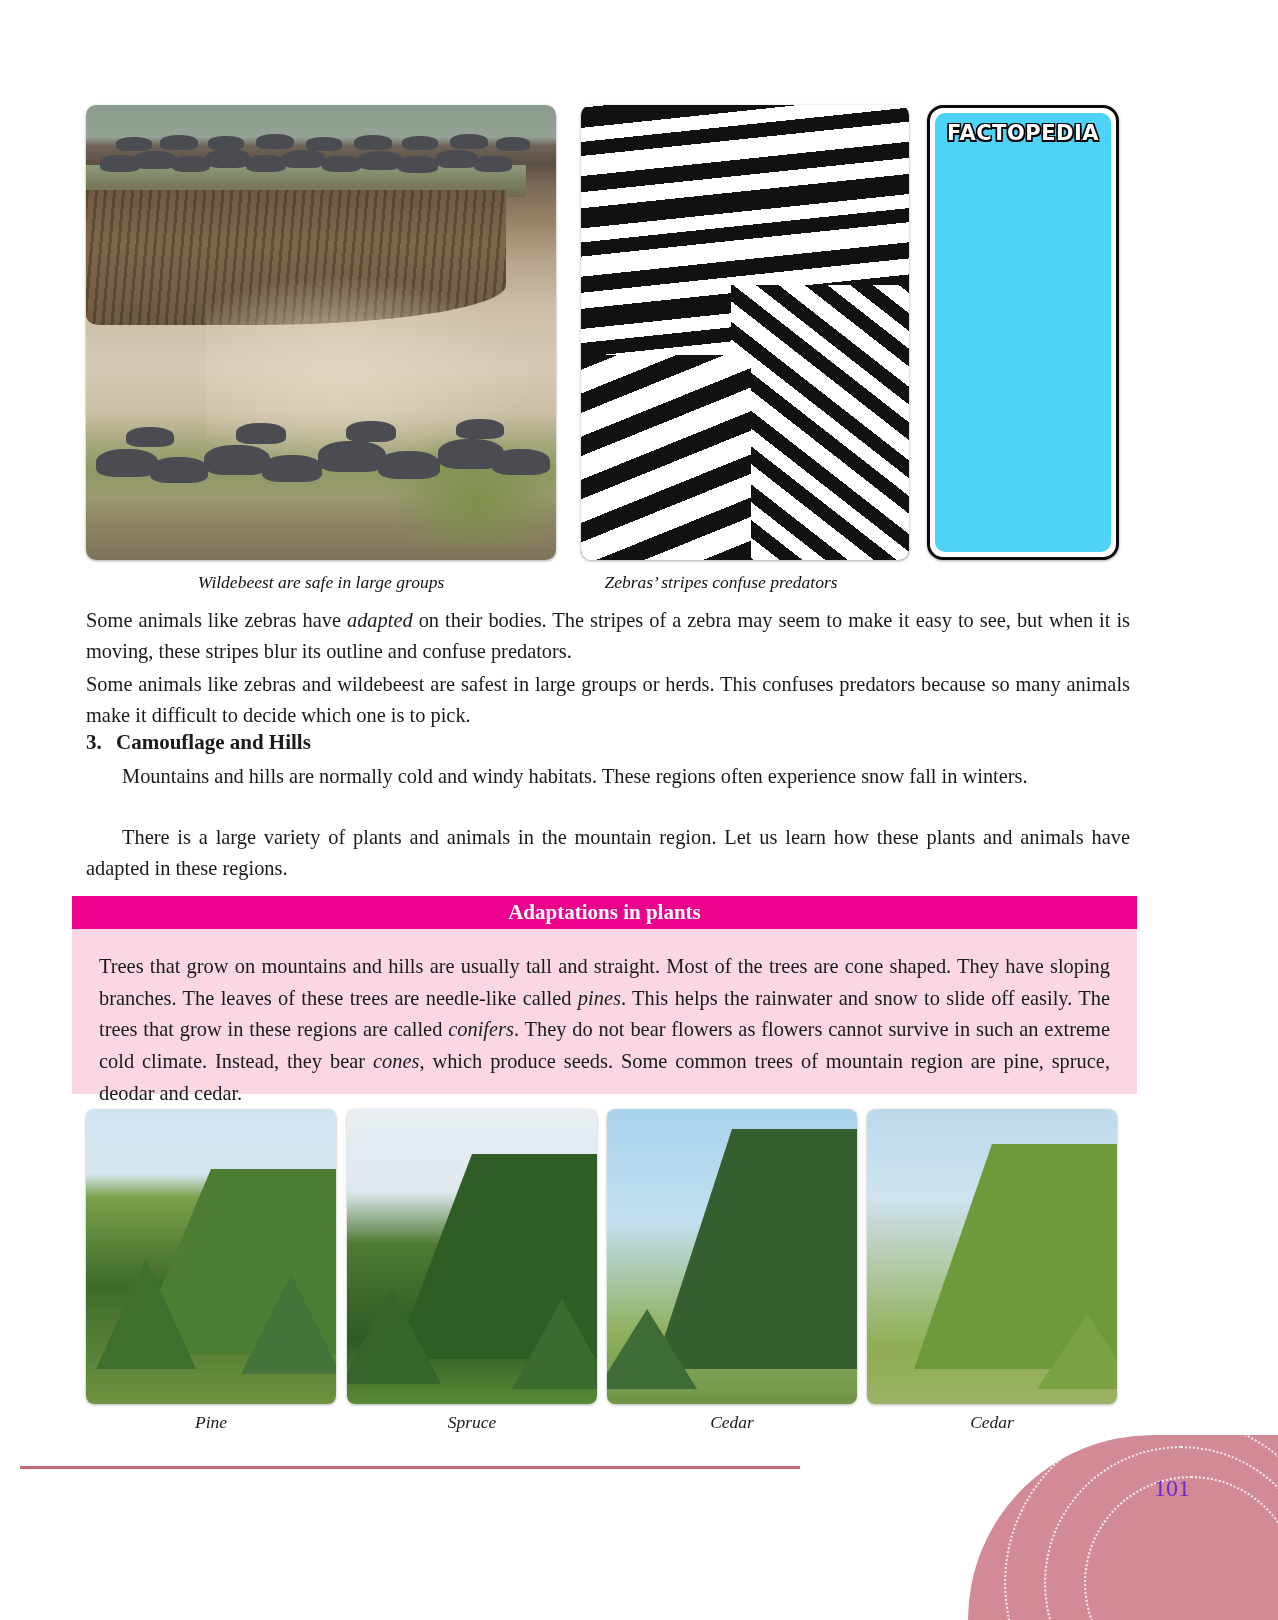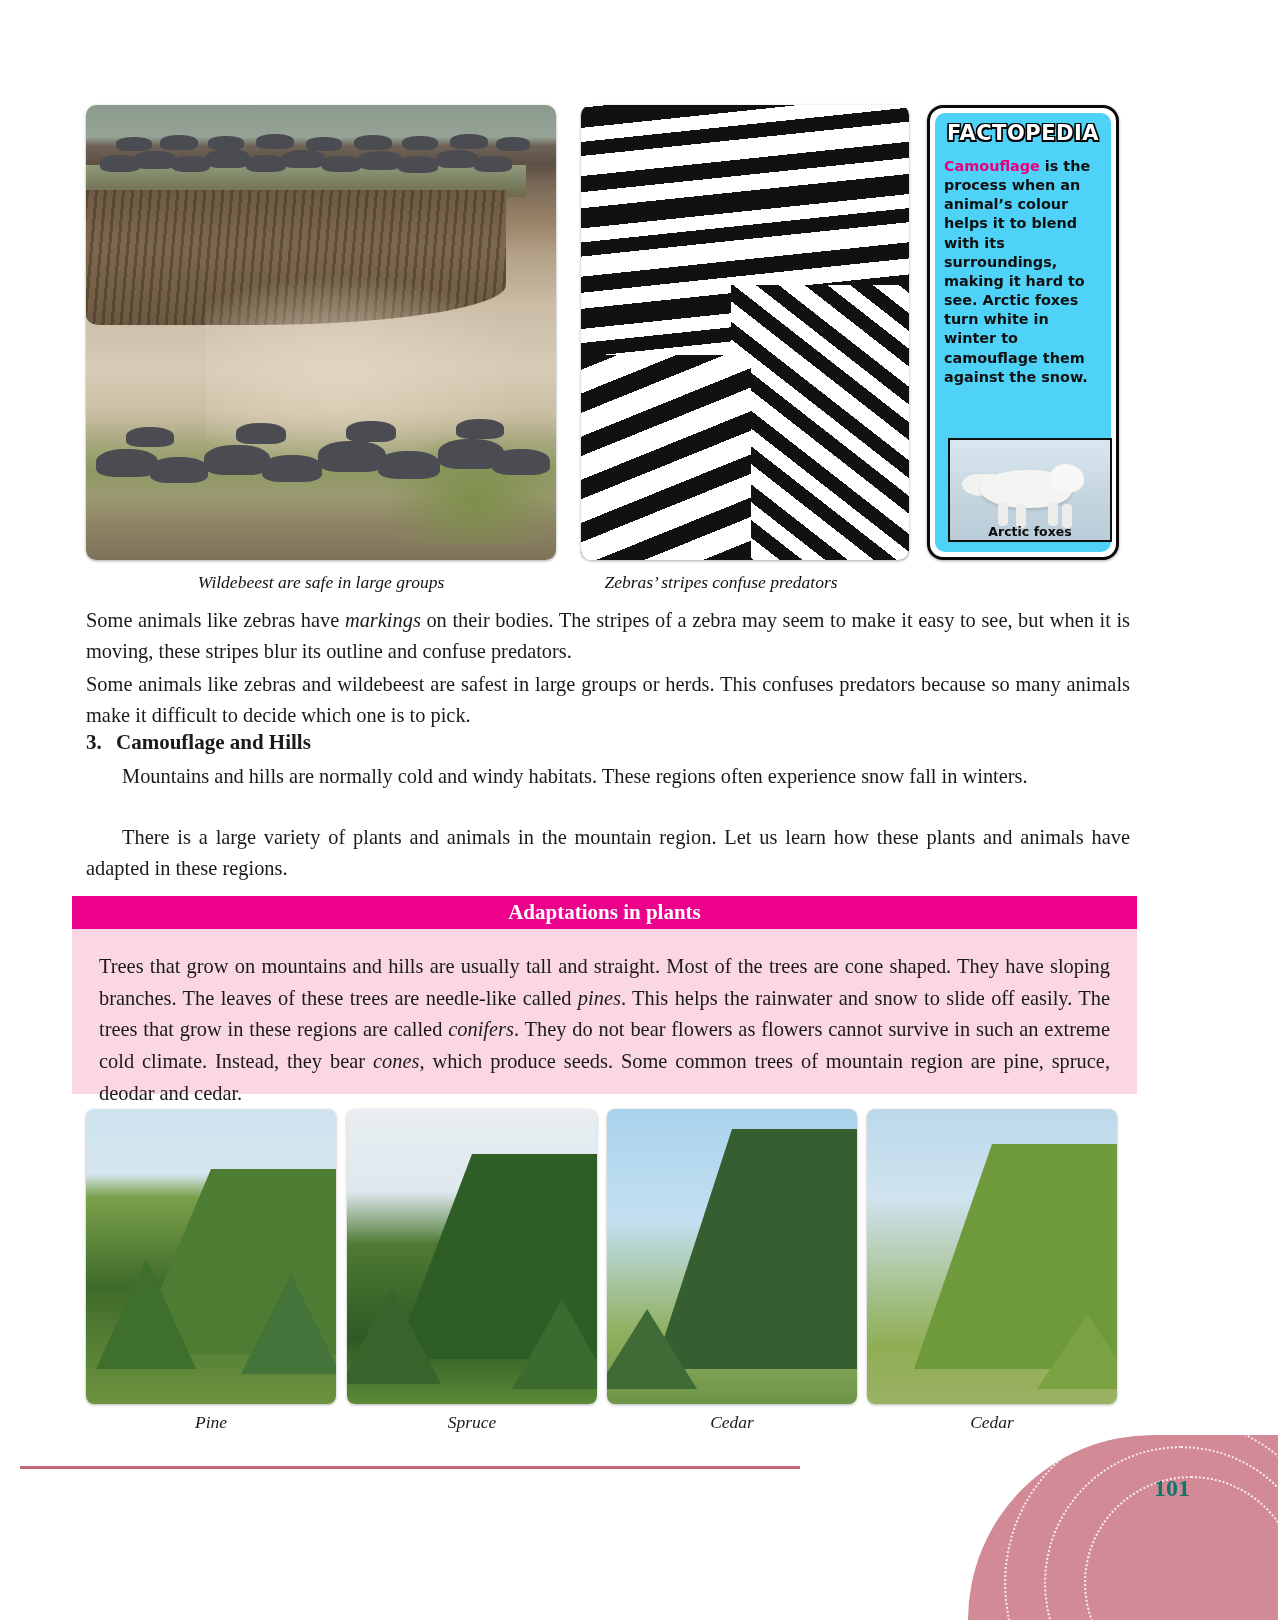--- a/index.html
+++ b/index.html
@@ -321,23 +321,22 @@
     bottom: -40px;
     border: 2.5px dotted #ffffff;
     border-radius: 50%;
     opacity: 0.85;
   }
   .page-number {
     position: absolute;
     right: 88px;
     bottom: 118px;
     font-size: 24px;
-    color: #0f766e;
+    color: #6d28d9;
     font-family: "Liberation Serif", serif;
-    font-weight: bold;
   }
 </style>
 </head>
 <body>
 
 <div class="top-row">
 
   <div class="photo photo-wildebeest">
     <div class="wb-cliff-top"></div>
     <div class="wb-cliff"></div>
@@ -383,39 +382,28 @@
 
   <div class="photo photo-zebra">
     <div class="zebra-stripes"></div>
     <div class="zebra-stripes2"></div>
     <div class="zebra-stripes3"></div>
   </div>
 
   <div class="photo factopedia">
     <div class="facto-inner">
       <div class="facto-title">FACTOPEDIA</div>
-      <div class="facto-text"><span class="facto-key">Camouflage</span><span> is the process when an animal’s colour helps it to blend with its surroundings, making it hard to see. Arctic foxes turn white in winter to camouflage them against the snow.</span></div>
-      <div class="facto-photo">
-        <div class="fox-tail"></div>
-        <div class="fox-body"></div>
-        <div class="fox-head"></div>
-        <div class="fox-leg" style="left:48px; top:62px;"></div>
-        <div class="fox-leg" style="left:66px; top:64px;"></div>
-        <div class="fox-leg" style="left:98px; top:62px;"></div>
-        <div class="fox-leg" style="left:112px; top:64px;"></div>
-        <div class="facto-caption">Arctic foxes</div>
-      </div>
     </div>
   </div>
 </div>
 
 <div class="caption cap-wildebeest">Wildebeest are safe in large groups</div>
 <div class="caption cap-zebra">Zebras’ stripes confuse predators</div>
 
-<div class="body-block para1"><span>Some animals like zebras have </span><em>markings</em><span> on their bodies. The stripes of a zebra may seem to make it easy to see, but when it is moving, these stripes blur its outline and confuse predators.</span></div>
+<div class="body-block para1"><span>Some animals like zebras have </span><em>adapted</em><span> on their bodies. The stripes of a zebra may seem to make it easy to see, but when it is moving, these stripes blur its outline and confuse predators.</span></div>
 
 <div class="body-block para2">Some animals like zebras and wildebeest are safest in large groups or herds. This confuses predators because so many animals make it difficult to decide which one is to pick.</div>
 
 <div class="heading3"><span class="num">3.</span><span>Camouflage and Hills</span></div>
 
 <div class="body-block para3">Mountains and hills are normally cold and windy habitats. These regions often experience snow fall in winters.</div>
 <div class="body-block para4">There is a large variety of plants and animals in the mountain region. Let us learn how these plants and animals have adapted in these regions.</div>
 
 <div class="pink-bar">Adaptations in plants</div>
 <div class="pink-panel">

